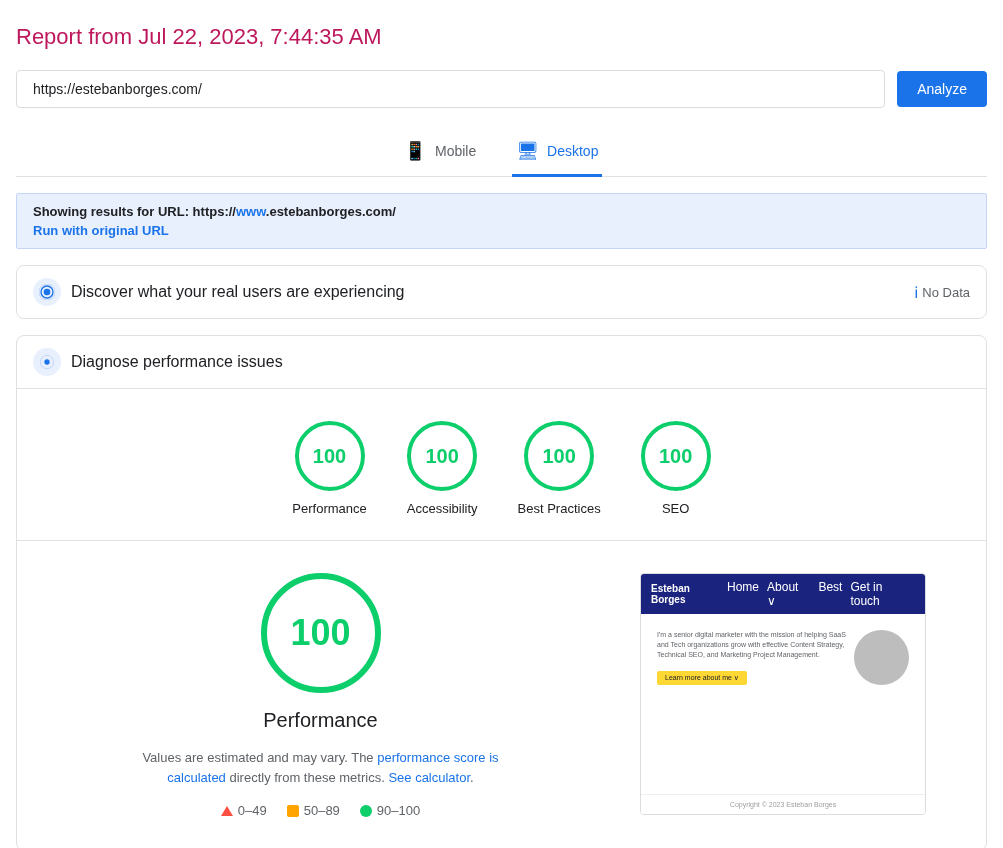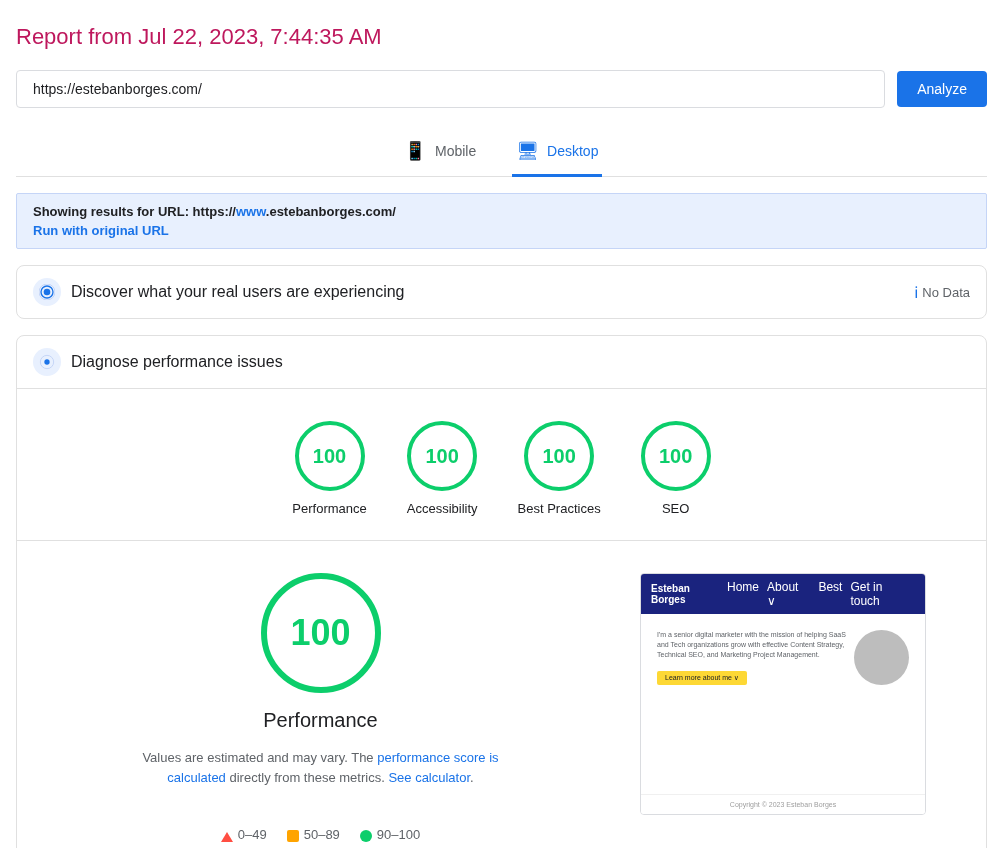--- a/index.html
+++ b/index.html
@@ -204,23 +204,22 @@
     .legend-row {
       display: flex;
       gap: 20px;
       align-items: center;
       font-size: 13px;
       color: #5f6368;
     }
 
     .legend-item {
       display: flex;
-      align-items: flex-end;
+      align-items: center;
       gap: 5px;
-      margin-top: 24px;
     }
 
     .detail-right {
       flex: 0 0 330px;
     }
 
     .website-screenshot {
       border: 1px solid #dadce0;
       border-radius: 4px;
       overflow: hidden;

